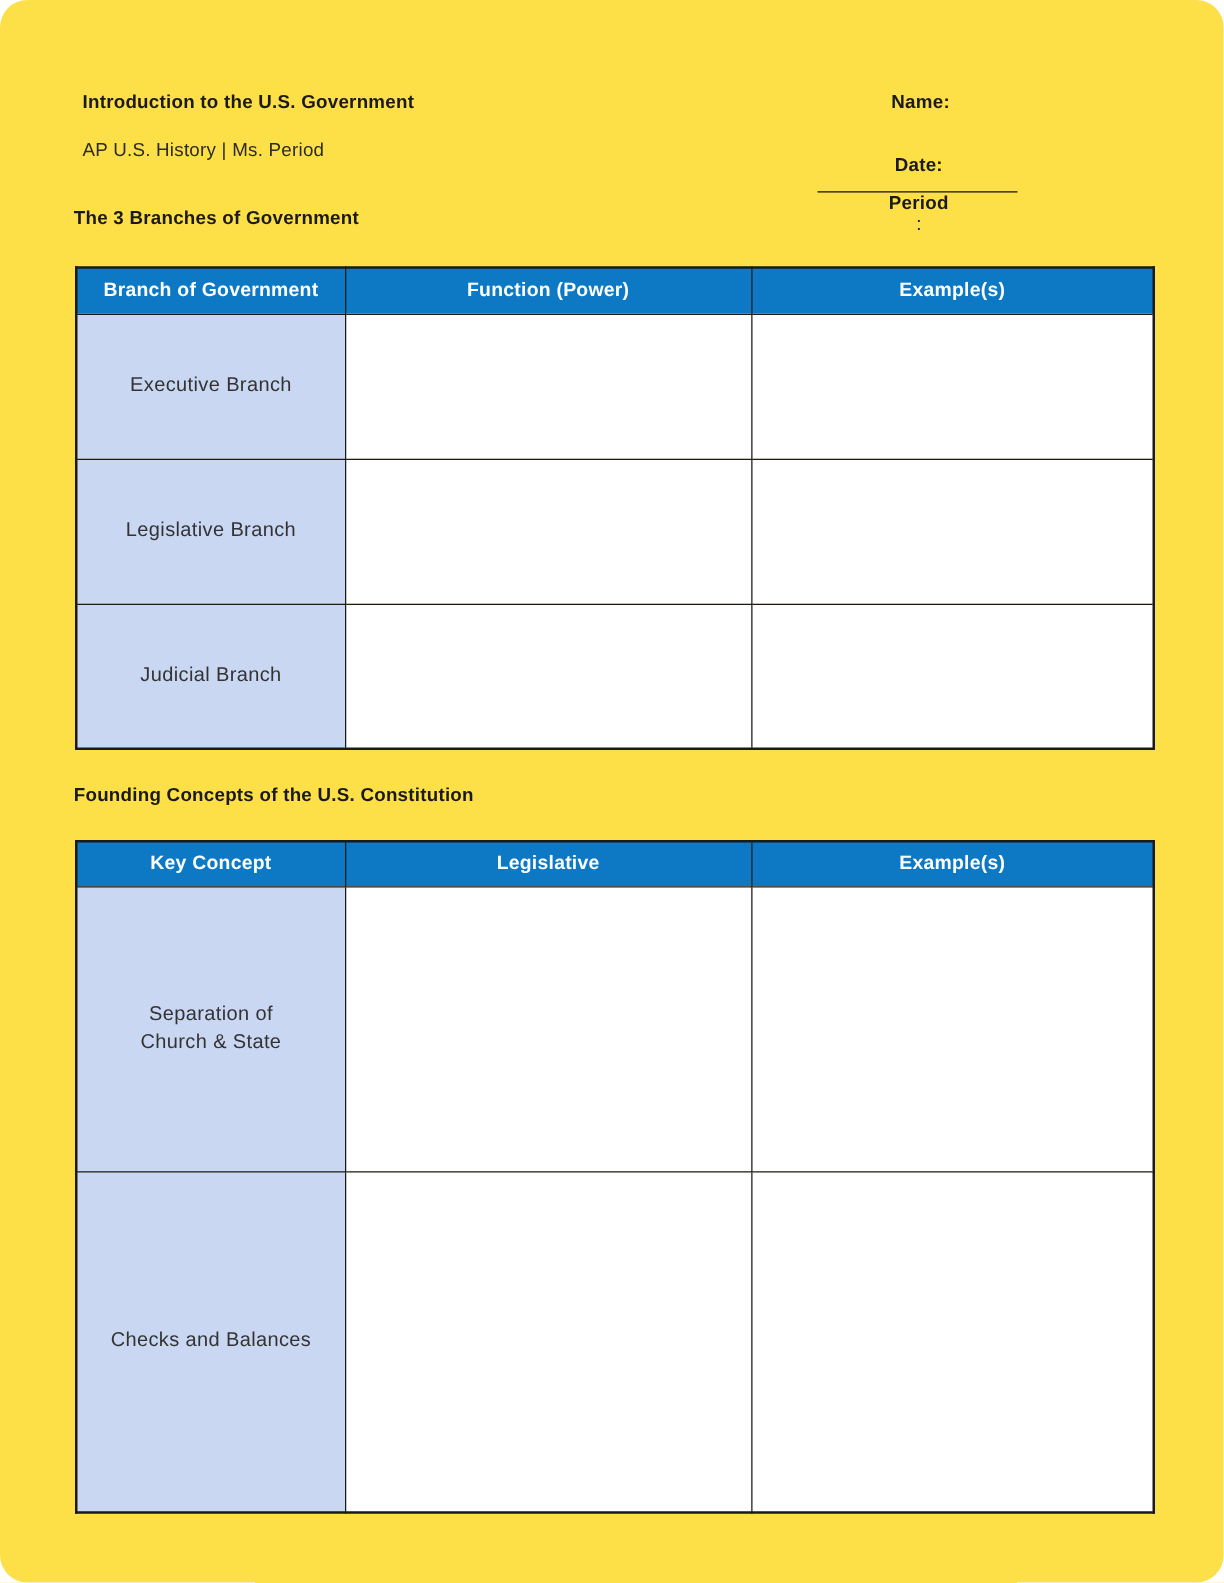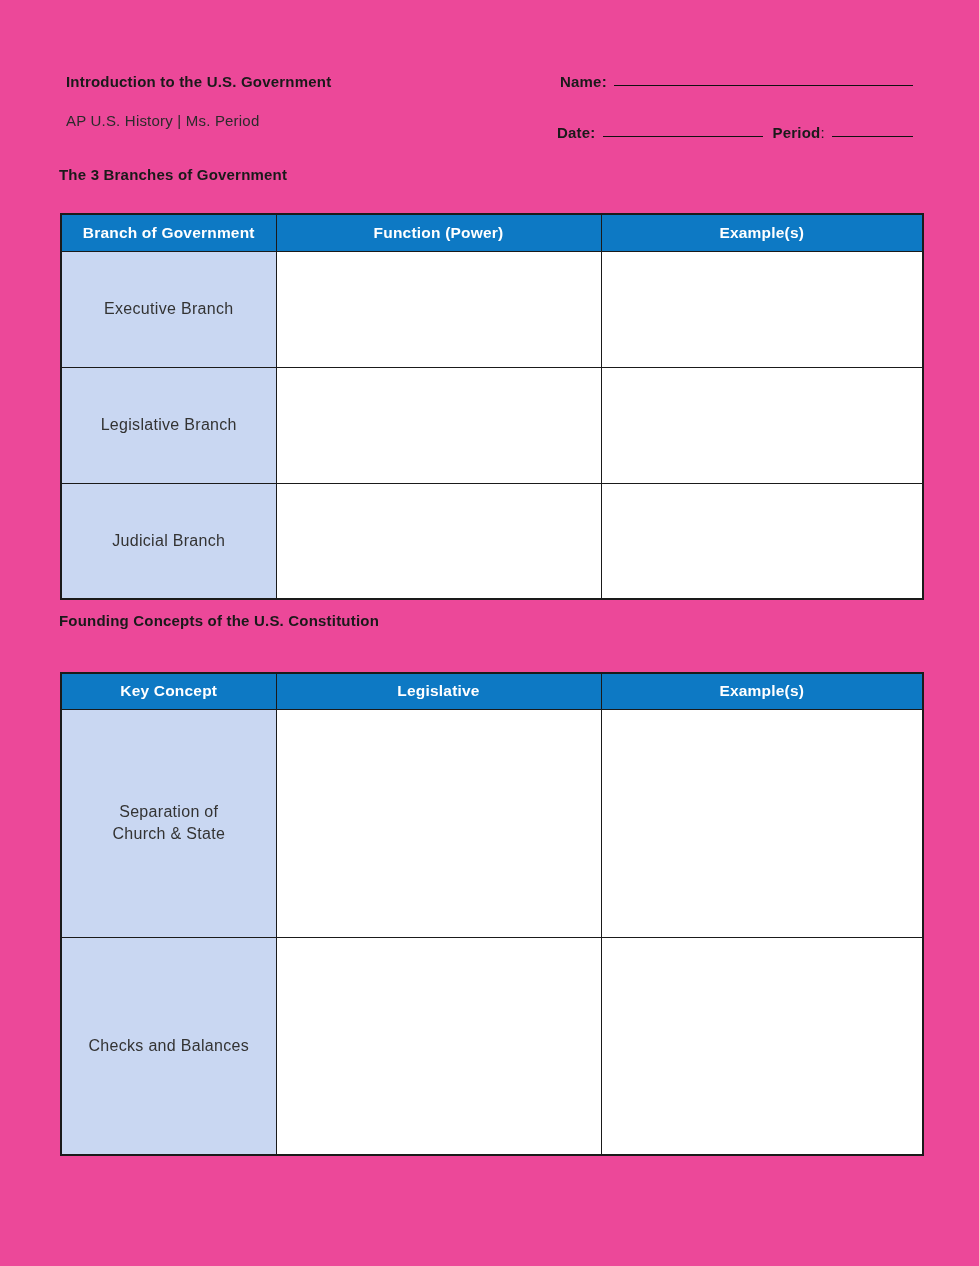--- a/index.html
+++ b/index.html
@@ -11,56 +11,57 @@
   html, body {
     margin: 0; padding: 0;
     background: #ffffff;
     font-family: "Liberation Sans", sans-serif;
     color: #1a1a1a;
   }
   .page {
     position: relative;
     width: 979px;
     height: 1266px;
-    background: #ec4899;
+    background: #fde047;
     overflow: hidden;
+    border-radius: 22px;
   }
   
   .doc-title {
     position: absolute; left: 66px; top: 73px;
     font-size: 15px; font-weight: bold; letter-spacing: 0.2px;
   }
   .doc-subtitle {
     position: absolute; left: 66px; top: 112px;
     font-size: 15px; color: #2b2b2b; letter-spacing: 0.2px;
   }
   .fill-row {
     position: absolute;
-    display: flex; align-items: flex-start;
-    font-size: 15px; white-space: nowrap;
+    display: flex; align-items: center;
+    font-size: 15px; white-space: nowrap; flex-direction: column;
   }
   .fill-row.name-row { left: 560px; top: 73px; width: 353px; }
   .fill-row.date-row { left: 557px; top: 124px; width: 356px; }
   .fill-label { font-weight: bold; letter-spacing: 0.2px; }
   .blank-line {
     display: inline-block;
     height: 13px;
     border-bottom: 1.5px solid #111;
     margin-left: 7px;
   }
   .blank-line.grow { flex: 1; }
   .blank-line.date-line { width: 160px; margin-right: 10px; }
   .colon { font-weight: normal; }
   
   .section-title {
     position: absolute; left: 59px;
     font-size: 15px; font-weight: bold; letter-spacing: 0.2px;
   }
   .section-title.s1 { top: 166px; }
-  .section-title.s2 { top: 612px; }
+  .section-title.s2 { top: 628px; }
   
   table.wtable {
     position: absolute; left: 60px;
     width: 862px;
     border-collapse: collapse;
     table-layout: fixed;
     border: 2px solid var(--border-dark);
   }
   table.wtable.t1 { top: 213px; }
   table.wtable.t2 { top: 672px; }
@@ -77,21 +78,21 @@
     background: var(--header-blue);
     color: #ffffff;
     font-size: 15.5px;
     font-weight: bold;
     letter-spacing: 0.2px;
   }
   .t1 th { height: 37px; }
   .t2 th { height: 36px; }
   .t1 td { height: 116px; }
   .t2 tr.r1 td { height: 228px; margin-top: 39px; }
-  .t2 tr.r2 td { height: 218px; }
+  .t2 tr.r2 td { height: 273px; }
   .wtable td.label-cell {
     background: var(--row-label-blue);
     color: #333333;
     font-size: 16px;
     letter-spacing: 0.3px;
     line-height: 1.4;
   }
   .wtable td.blank-cell { background: #ffffff; }
   .wrap-narrow { display: inline-block; max-width: 145px; }
 </style>

